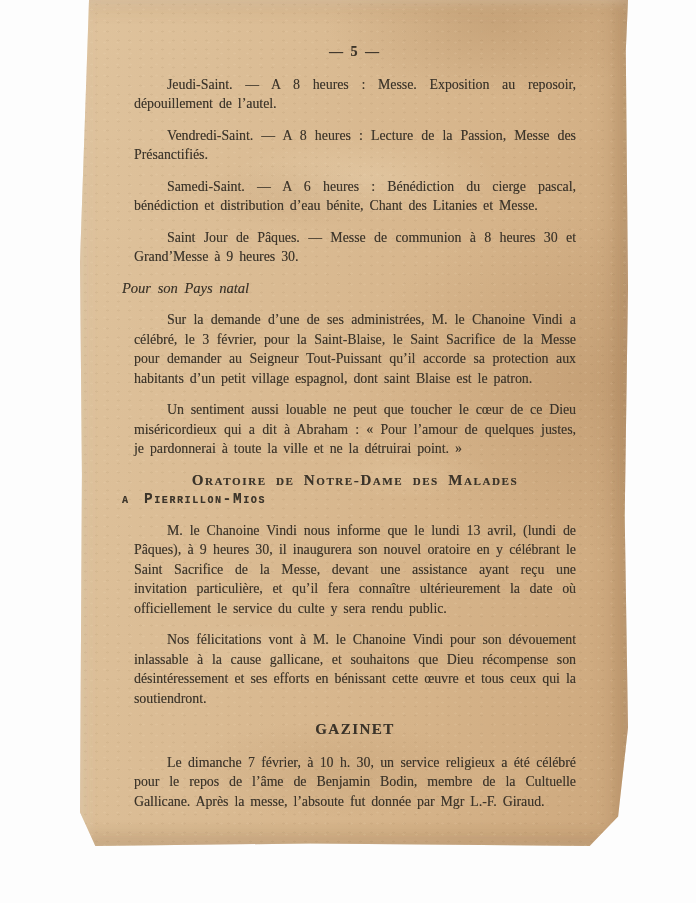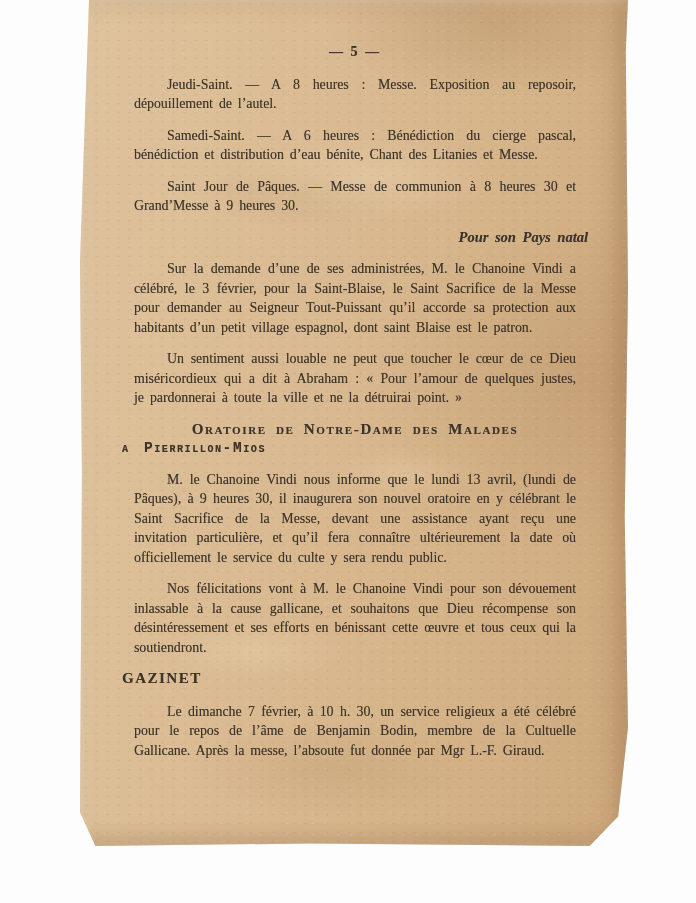--- a/index.html
+++ b/index.html
@@ -79,23 +79,23 @@
 
   p.body-para {
     margin: 12px;
     text-align: justify;
     text-indent: 33px;
     word-spacing: 2.5px;
   }
 
   .h-italic {
     margin: 7px 0 5px 0;
-    text-align: right;
+    text-align: left;
     font-style: italic;
-    font-weight: bold;
+    font-weight: normal;
     font-size: 14.5px;
     word-spacing: 3px;
   }
 
   .h-caps {
     margin: 0 0 0 0;
     text-align: center;
     font-variant: small-caps;
     font-size: 15px;
     letter-spacing: 1.6px;
@@ -109,39 +109,40 @@
     font-variant: small-caps;
     font-size: 14.5px;
     letter-spacing: 1.6px;
     word-spacing: 4px;
     line-height: 19px;
     font-family: Liberation Mono, monospace;
   }
 
   .h-gazinet {
     margin: 9px 0 13px 0;
-    text-align: left;
+    text-align: center;
     font-weight: bold;
     font-size: 15px;
     letter-spacing: 1.5px;
   }
 </style>
 </head>
 <body>
 
 <div class="scan-stage">
   <div class="paper">
     <div class="paper-grain"></div>
 
     <div class="page-content">
 
       <div class="page-number">— 5 —</div>
 
       <section>
         <p class="body-para">Jeudi-Saint. — A 8 heures : Messe. Exposition au reposoir, dépouillement de l’autel.</p>
+        <p class="body-para">Vendredi-Saint. — A 8 heures : Lecture de la Passion, Messe des Présanctifiés.</p>
         <p class="body-para">Samedi-Saint. — A 6 heures : Bénédiction du cierge pascal, bénédiction et distribution d’eau bénite, Chant des Litanies et Messe.</p>
         <p class="body-para">Saint Jour de Pâques. — Messe de communion à 8 heures 30 et Grand’Messe à 9 heures 30.</p>
       </section>
 
       <section>
         <h3 class="h-italic">Pour son Pays natal</h3>
         <p class="body-para">Sur la demande d’une de ses administrées, M. le Chanoine Vindi a célébré, le 3 février, pour la Saint-Blaise, le Saint Sacrifice de la Messe pour demander au Seigneur Tout-Puissant qu’il accorde sa protection aux habitants d’un petit village espagnol, dont saint Blaise est le patron.</p>
         <p class="body-para">Un sentiment aussi louable ne peut que toucher le cœur de ce Dieu miséricordieux qui a dit à Abraham : « Pour l’amour de quelques justes, je pardonnerai à toute la ville et ne la détruirai point. »</p>
       </section>
 

